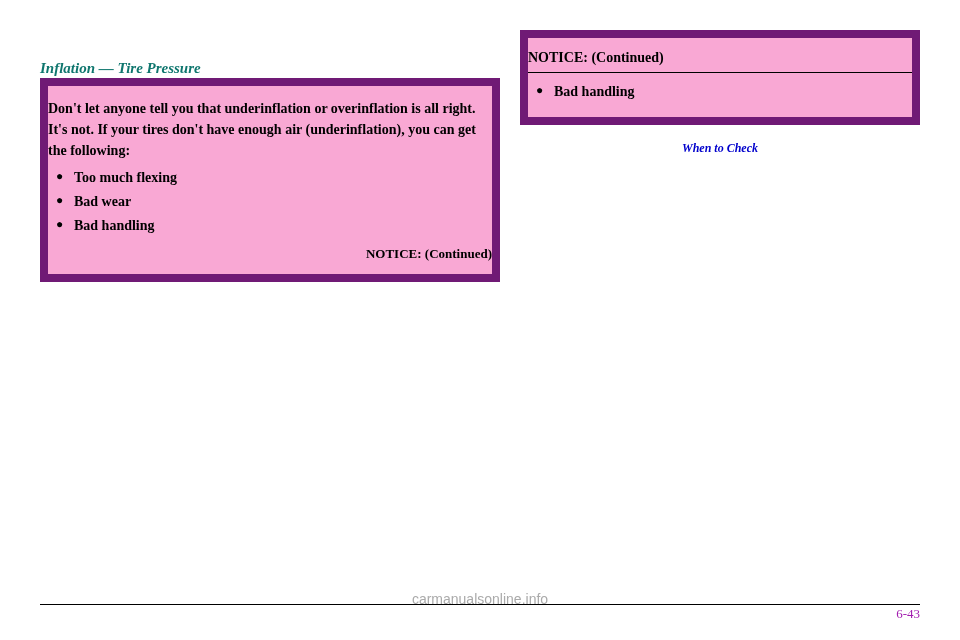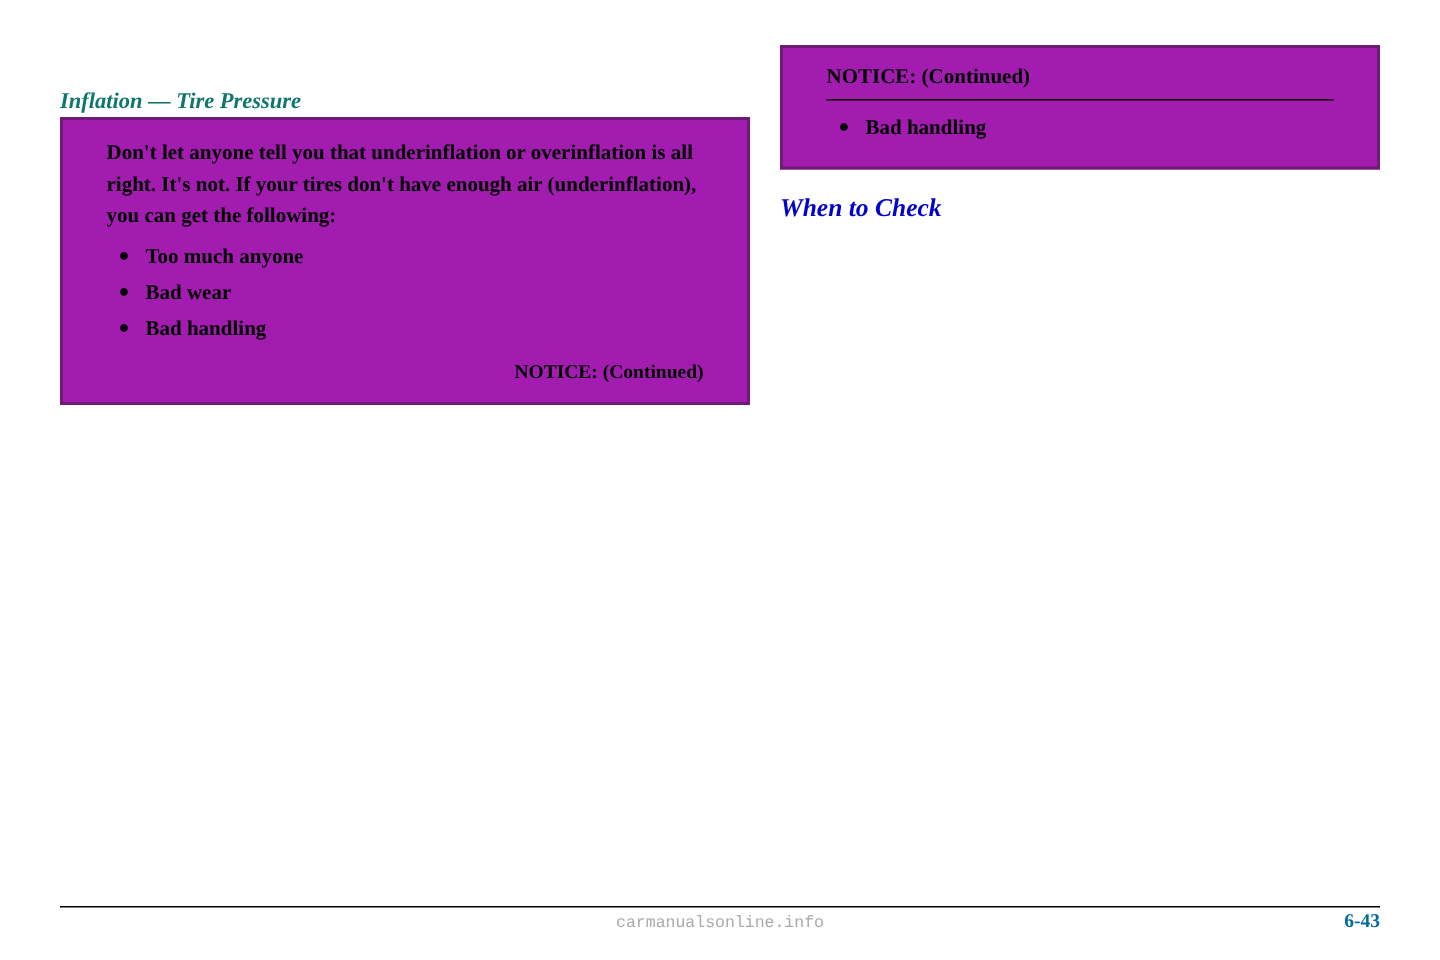--- a/index.html
+++ b/index.html
@@ -37,24 +37,24 @@
     }
 
     .right-column {
       position: absolute;
       left: 520px;
       top: 30px;
       width: 400px;
     }
 
     .notice-box {
-      border: 2px solid #701a75;
-      padding: 12px 29px;
+      border: 8px solid #701a75;
+      padding: 12px 0;
       margin-bottom: 16px;
-      background: #a21caf;
+      background: #f9a8d4;
     }
 
     .notice-box-title {
       font-weight: bold;
       font-size: 14px;
       margin-bottom: 8px;
       border-bottom: 1px solid #000;
       padding-bottom: 6px;
     }
 
@@ -90,23 +90,24 @@
     .notice-continued {
       text-align: right;
       font-weight: bold;
       font-size: 13px;
       margin-top: 10px;
     }
 
     .when-to-check {
       color: #0000cc;
       font-weight: bold;
-      font-size: 17px;
+      font-size: 12px;
       font-style: italic;
       margin-top: 16px;
+      text-align: center;
     }
 
     .bottom-line {
       position: absolute;
       bottom: 35px;
       left: 40px;
       right: 40px;
       height: 1px;
       background: #000000;
     }
@@ -114,37 +115,37 @@
     .page-number {
       position: absolute;
       bottom: 18px;
       right: 40px;
       font-weight: bold;
       font-size: 13px;
       color: #000000;
     }
 
     .page-number span {
-      color: #0369a1;
-      font-weight: bold;
+      color: #a21caf;
+      font-weight: normal;
     }
   </style>
 </head>
 <body>
 
 <div class="page-container">
 
   <div class="left-column">
     <div class="page-title">Inflation — Tire Pressure</div>
 
     <div class="notice-box">
       <p>Don't let anyone tell you that underinflation or overinflation is all right. It's not. If your tires don't have enough air (underinflation), you can get the following:</p>
 
       <ul class="bullet-list">
-        <li><span>Too much anyone</span></li>
+        <li><span>Too much flexing</span></li>
         <li><span>Bad wear</span></li>
         <li><span>Bad handling</span></li>
       </ul>
 
       <div class="notice-continued">NOTICE: (Continued)</div>
     </div>
   </div>
 
   <div class="right-column">
 
@@ -157,17 +158,17 @@
 
     <div class="when-to-check">When to Check</div>
   </div>
 
   <div class="bottom-line"></div>
 
   <div class="page-number">
     <span>6-43</span>
   </div>
 
-  <div style="position:absolute; bottom:18px; left:50%; transform:translateX(-50%); font-size:11px; color:#aaa; font-family:Liberation Mono, monospace;">
+  <div style="position:absolute; bottom:33px; left:50%; transform:translateX(-50%); font-size:14px; color:#aaa; font-family:Liberation Sans, sans-serif;">
     <span>carmanualsonline.info</span>
   </div>
 
 </div>
 
 </body></html>

